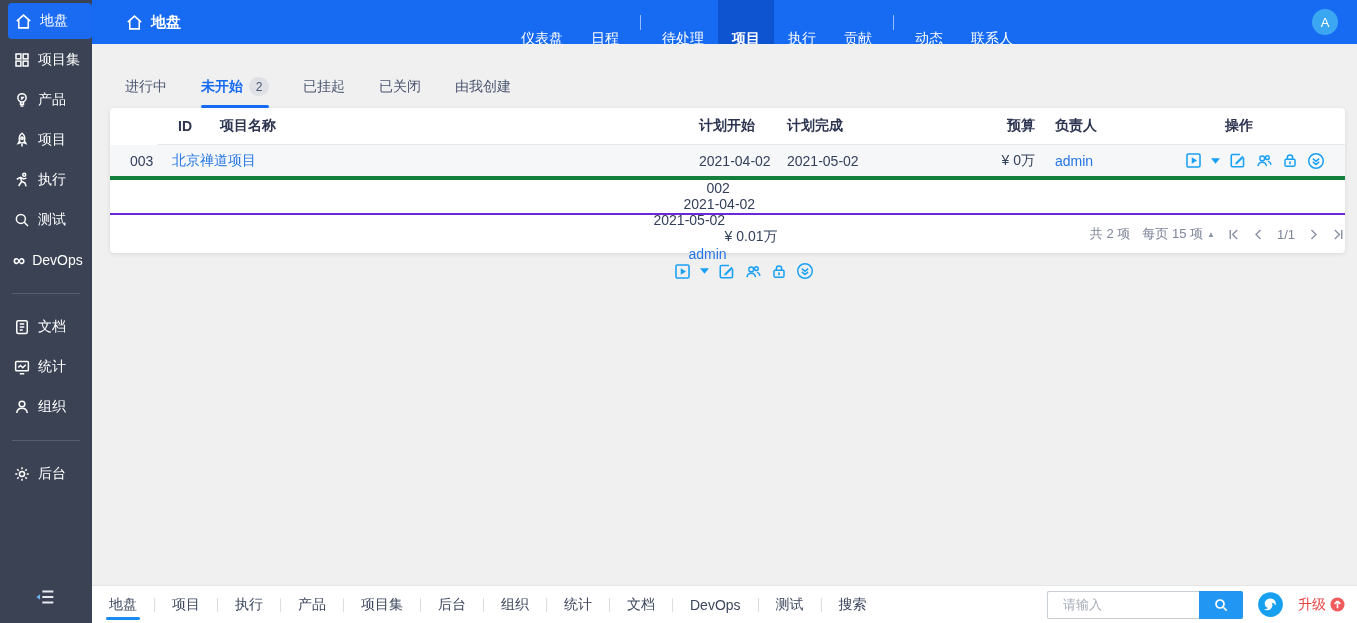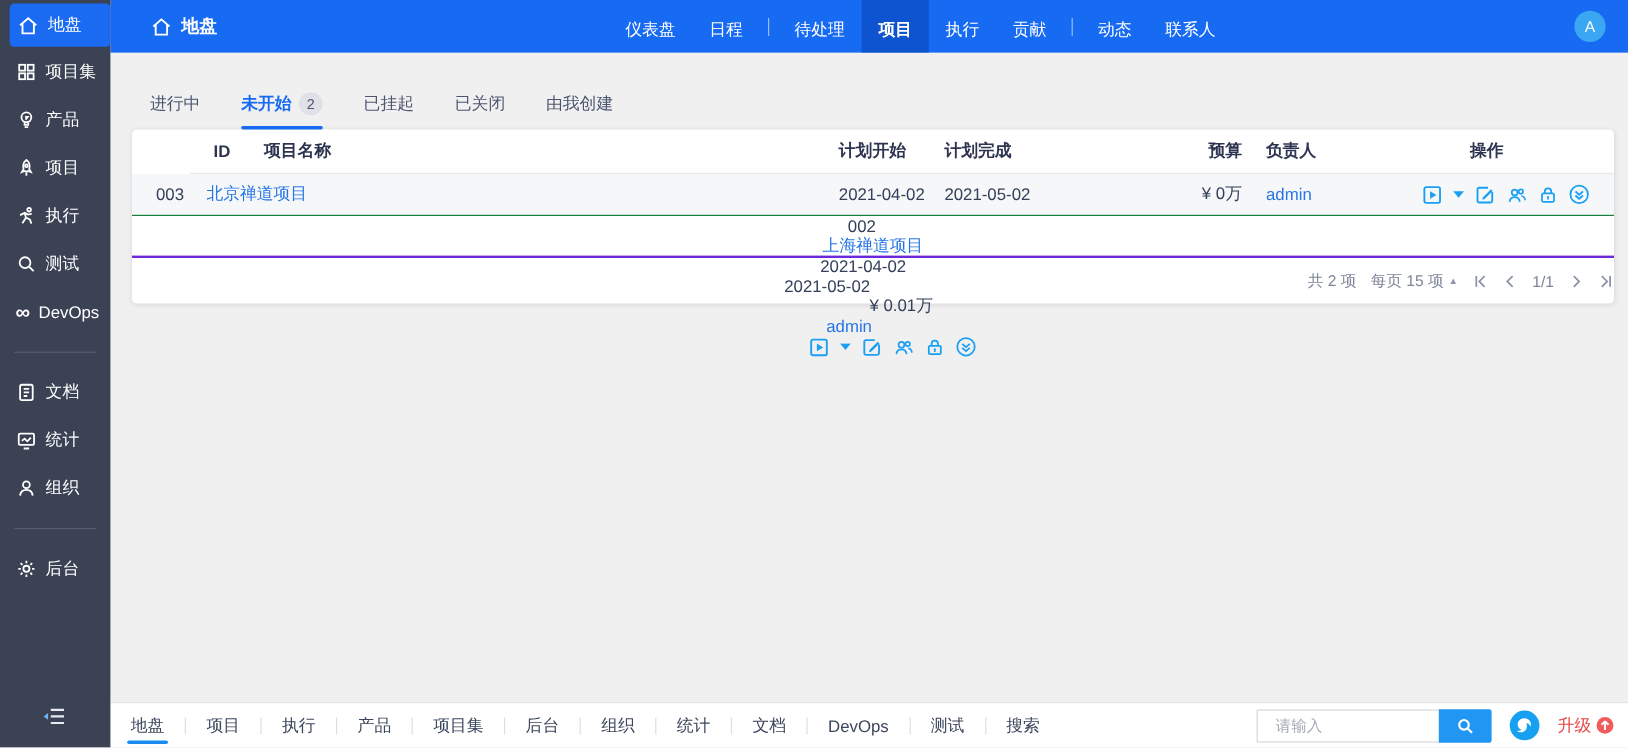--- a/index.html
+++ b/index.html
@@ -13,37 +13,37 @@
   .side-item .lbl { white-space:nowrap; }
   .side-item.active { height:36px; margin:3px 0 1px 8px; padding-left:6px; background:#1a6af2; border-radius:4px; }
   .side-divider { height:1px; background:#565e6e; margin:13px 12px; flex:none; }
   .side-spacer { flex:1; }
   .side-collapse { height:52px; display:flex; align-items:center; justify-content:center; cursor:pointer; color:#e8eaf0; }
 
   
   .topbar { position:absolute; left:92px; right:0; top:0; height:44px; background:#176af2; color:#fff; }
   .tb-title { position:absolute; left:33px; top:0; height:44px; display:flex; align-items:center; gap:7px; font-size:15px; font-weight:bold; }
   .topnav { position:absolute; left:415px; top:0; height:44px; display:flex; align-items:center; }
-  .topnav .nav-item { padding:2px 14px; height:44px; line-height:44px; cursor:pointer; white-space:nowrap; }
+  .topnav .nav-item { padding:16px 14px; height:44px; line-height:44px; cursor:pointer; white-space:nowrap; }
   .topnav .nav-item.active { background:#0e53cf; font-weight:bold; }
   .topnav .nav-divider { width:1px; height:15px; background:rgba(255,255,255,.55); margin:0 7px; }
   .avatar { position:absolute; right:19px; top:9px; width:26px; height:26px; border-radius:50%; background:#3ba6f2; display:flex; align-items:center; justify-content:center; font-size:13px; color:#fff; cursor:pointer; }
 
   
   .content { position:absolute; left:92px; top:44px; right:0; bottom:38px; background:#f0f0f1; }
   .tabs { height:64px; display:flex; align-items:flex-end; padding:0 0 12px 33px; gap:34px; }
   .tab { color:#4c5670; cursor:pointer; position:relative; display:flex; align-items:center; gap:6px; }
   .tab.active { color:#176af2; font-weight:bold; }
   .tab.active::after { content:""; position:absolute; left:0; right:0; bottom:-12px; height:3px; background:#176af2; border-radius:2px; }
   .tab .badge { background:#dfe1e6; color:#4c5670; font-size:12px; font-weight:normal; min-width:20px; height:19px; border-radius:10px; display:inline-flex; align-items:center; justify-content:center; padding:0 6px; }
 
   .panel { margin:0 12px 0 18px; background:#fff; border-radius:4px; box-shadow:0 1px 4px rgba(0,0,0,.10); }
   .trow { display:flex; align-items:center; height:35px; padding:0 20px; color:#34405b; }
   .trow.thead { height:37px; font-weight:bold; color:#2d3450; border-bottom:1px solid #e6e7ea;margin-left:48px; }
-  .trow.r-odd  { background:#f6f7f8; border-bottom:1px solid #15803d; }
+  .trow.r-odd  { background:#f6f7f8; border-bottom:4px solid #15803d; }
   .trow.r-even { background:#fff; border-bottom:2px solid #6d28d9;flex-direction:column; }
   .c-id { width:42px; }
   .c-name { flex:1; }
   .c-start { width:88px; }
   .c-end { width:148px; }
   .c-budget { width:100px; text-align:right; }
   .c-owner { width:118px; padding-left:20px; }
   .c-actions { width:172px; display:flex; align-items:center; justify-content:flex-end; gap:9px; }
   a.tlink { color:#2575e6; text-decoration:none; cursor:pointer; }
   .act { color:#19a0f5; cursor:pointer; display:flex; align-items:center; }
@@ -277,21 +277,20 @@
             <svg width="18" height="18" viewBox="0 0 24 24" fill="none" stroke="currentColor" stroke-width="2">
               <circle cx="12" cy="12" r="9.7"></circle>
               <path d="M7.8 8.8 12 12.4l4.2-3.6M7.8 13.2 12 16.8l4.2-3.6"></path>
             </svg>
           </span>
       </div>
     </div>
 
     <div class="trow r-even">
       <div class="c-id">002</div>
-      <div class="c-name"><a class="tlink">上海禅道项目</a></div>
       <div class="c-start">2021-04-02</div>
       <div class="c-end">2021-05-02</div>
       <div class="c-budget">¥ 0.01万</div>
       <div class="c-owner"><a class="tlink">admin</a></div>
       <div class="c-actions">
         <span class="act">
             <svg width="17" height="17" viewBox="0 0 24 24">
               <rect x="2.8" y="2.8" width="18.4" height="18.4" rx="2" fill="none" stroke="currentColor" stroke-width="2.2"></rect>
               <path d="M9.5 7.5 17 12l-7.5 4.5z" fill="currentColor"></path>
             </svg>

